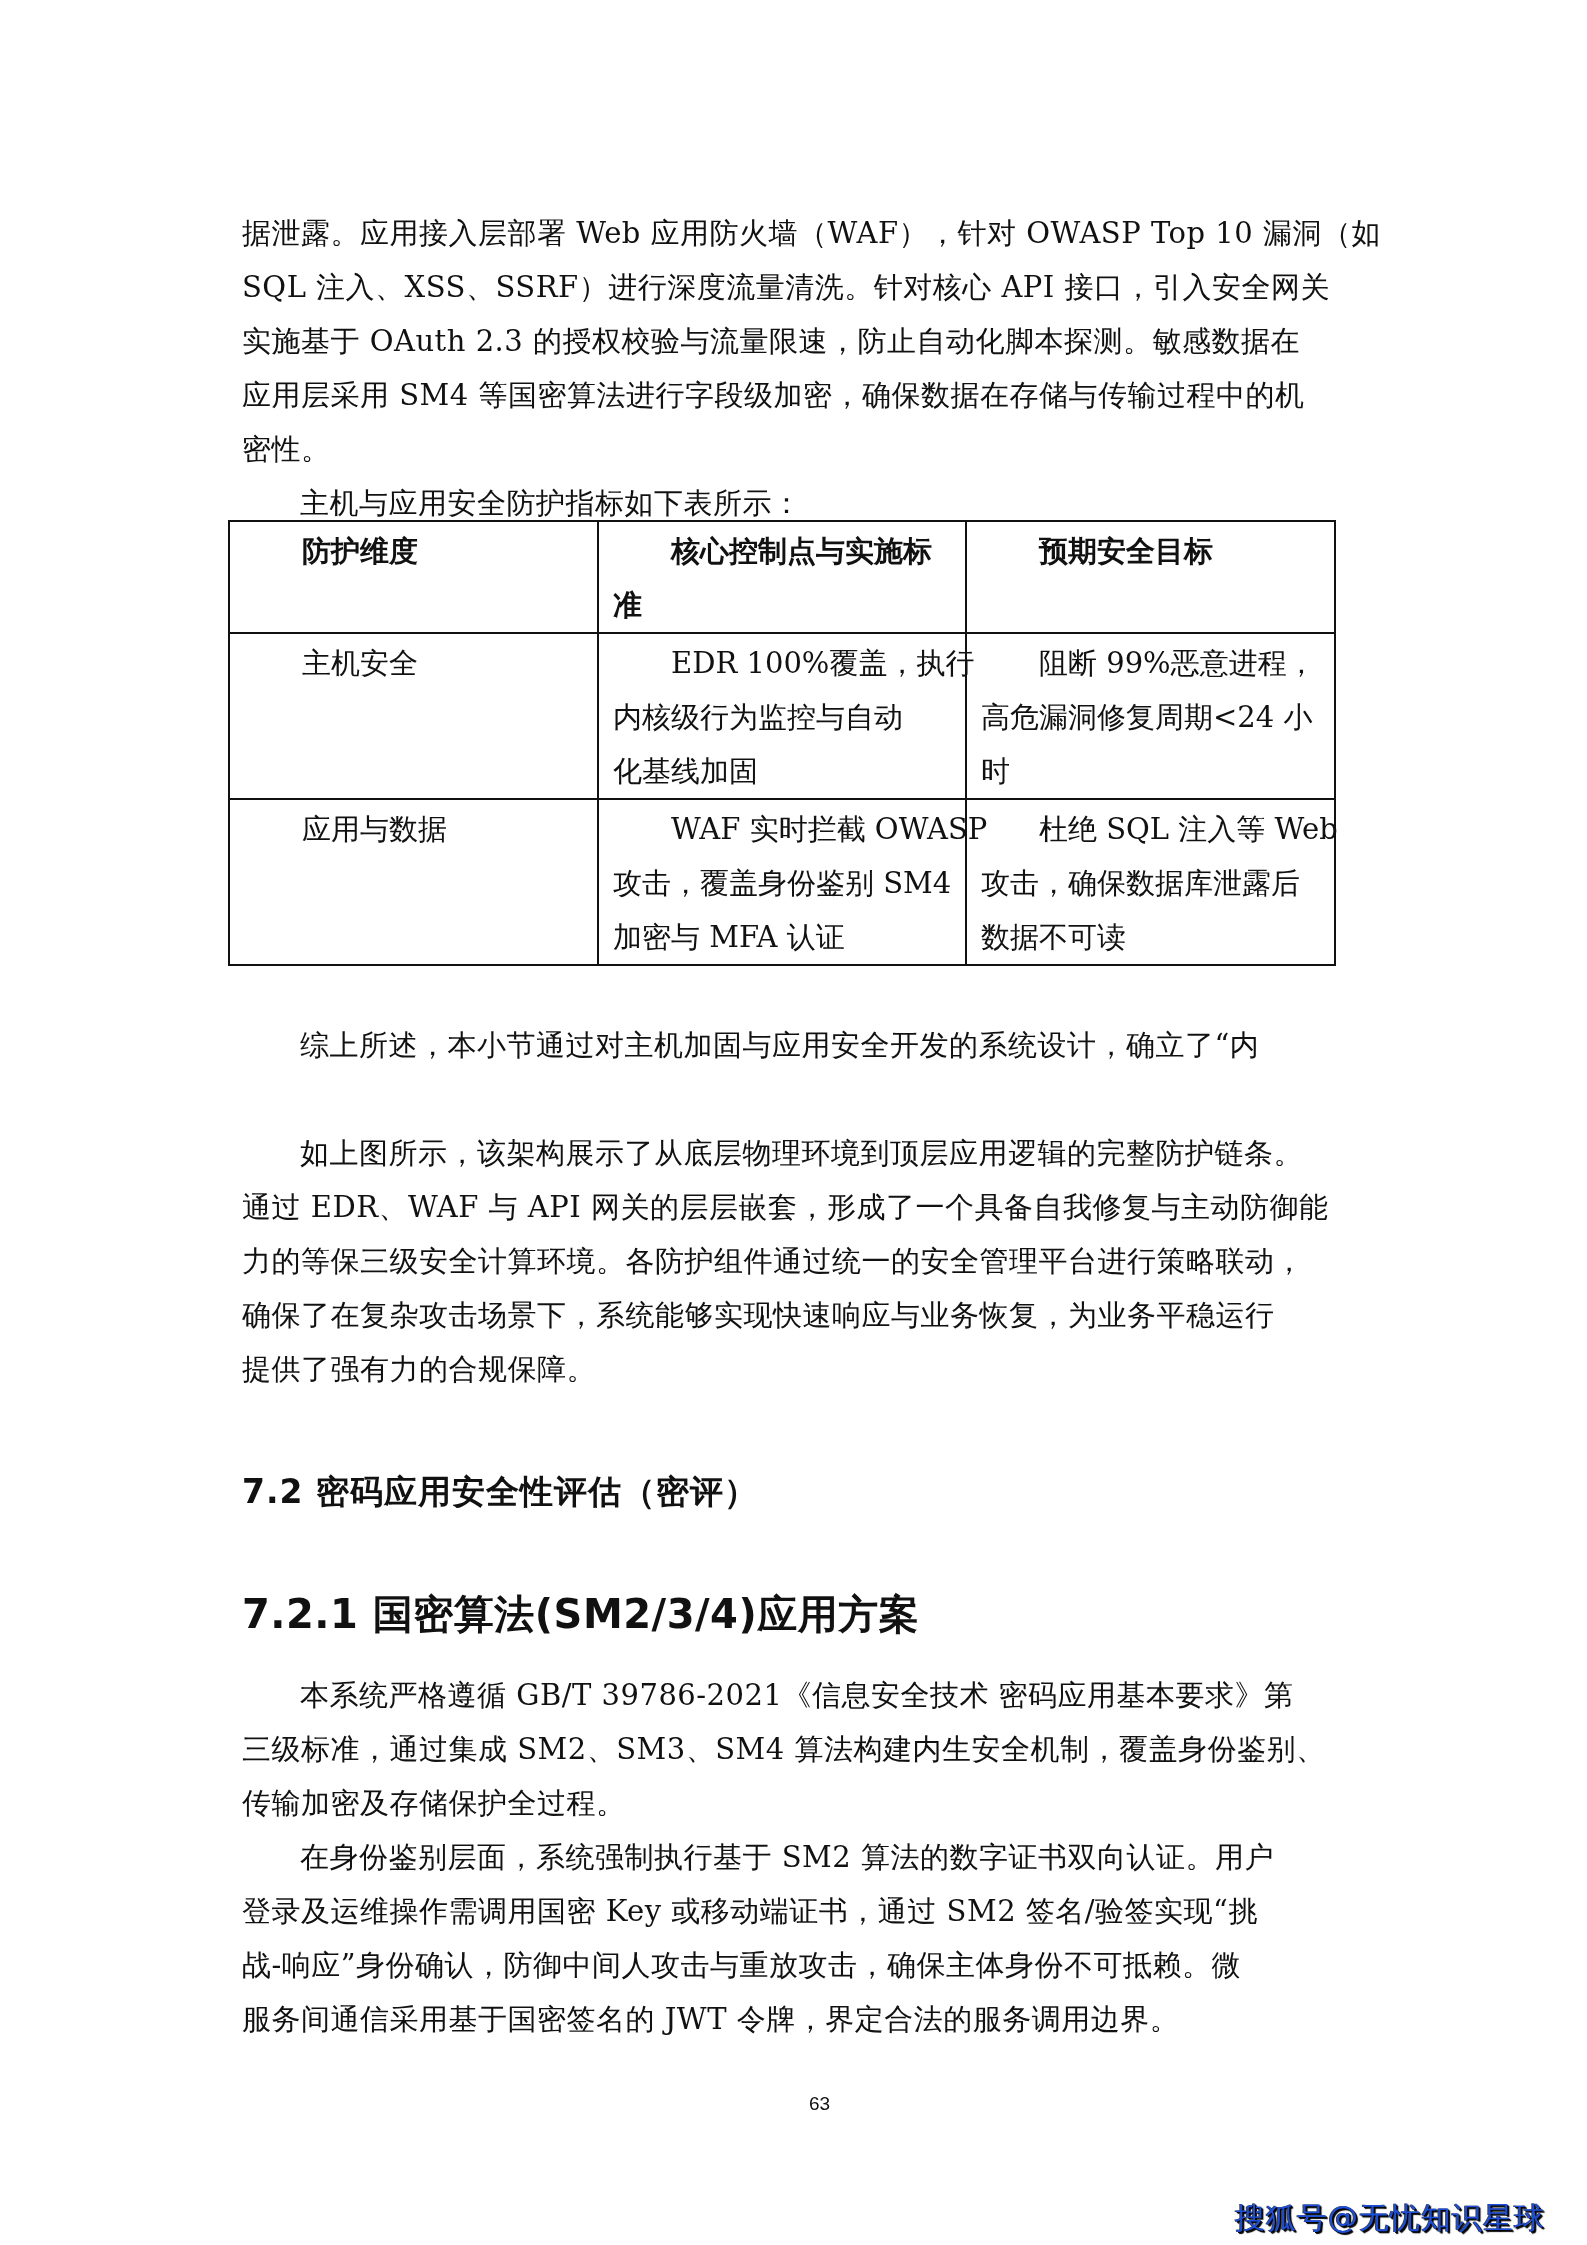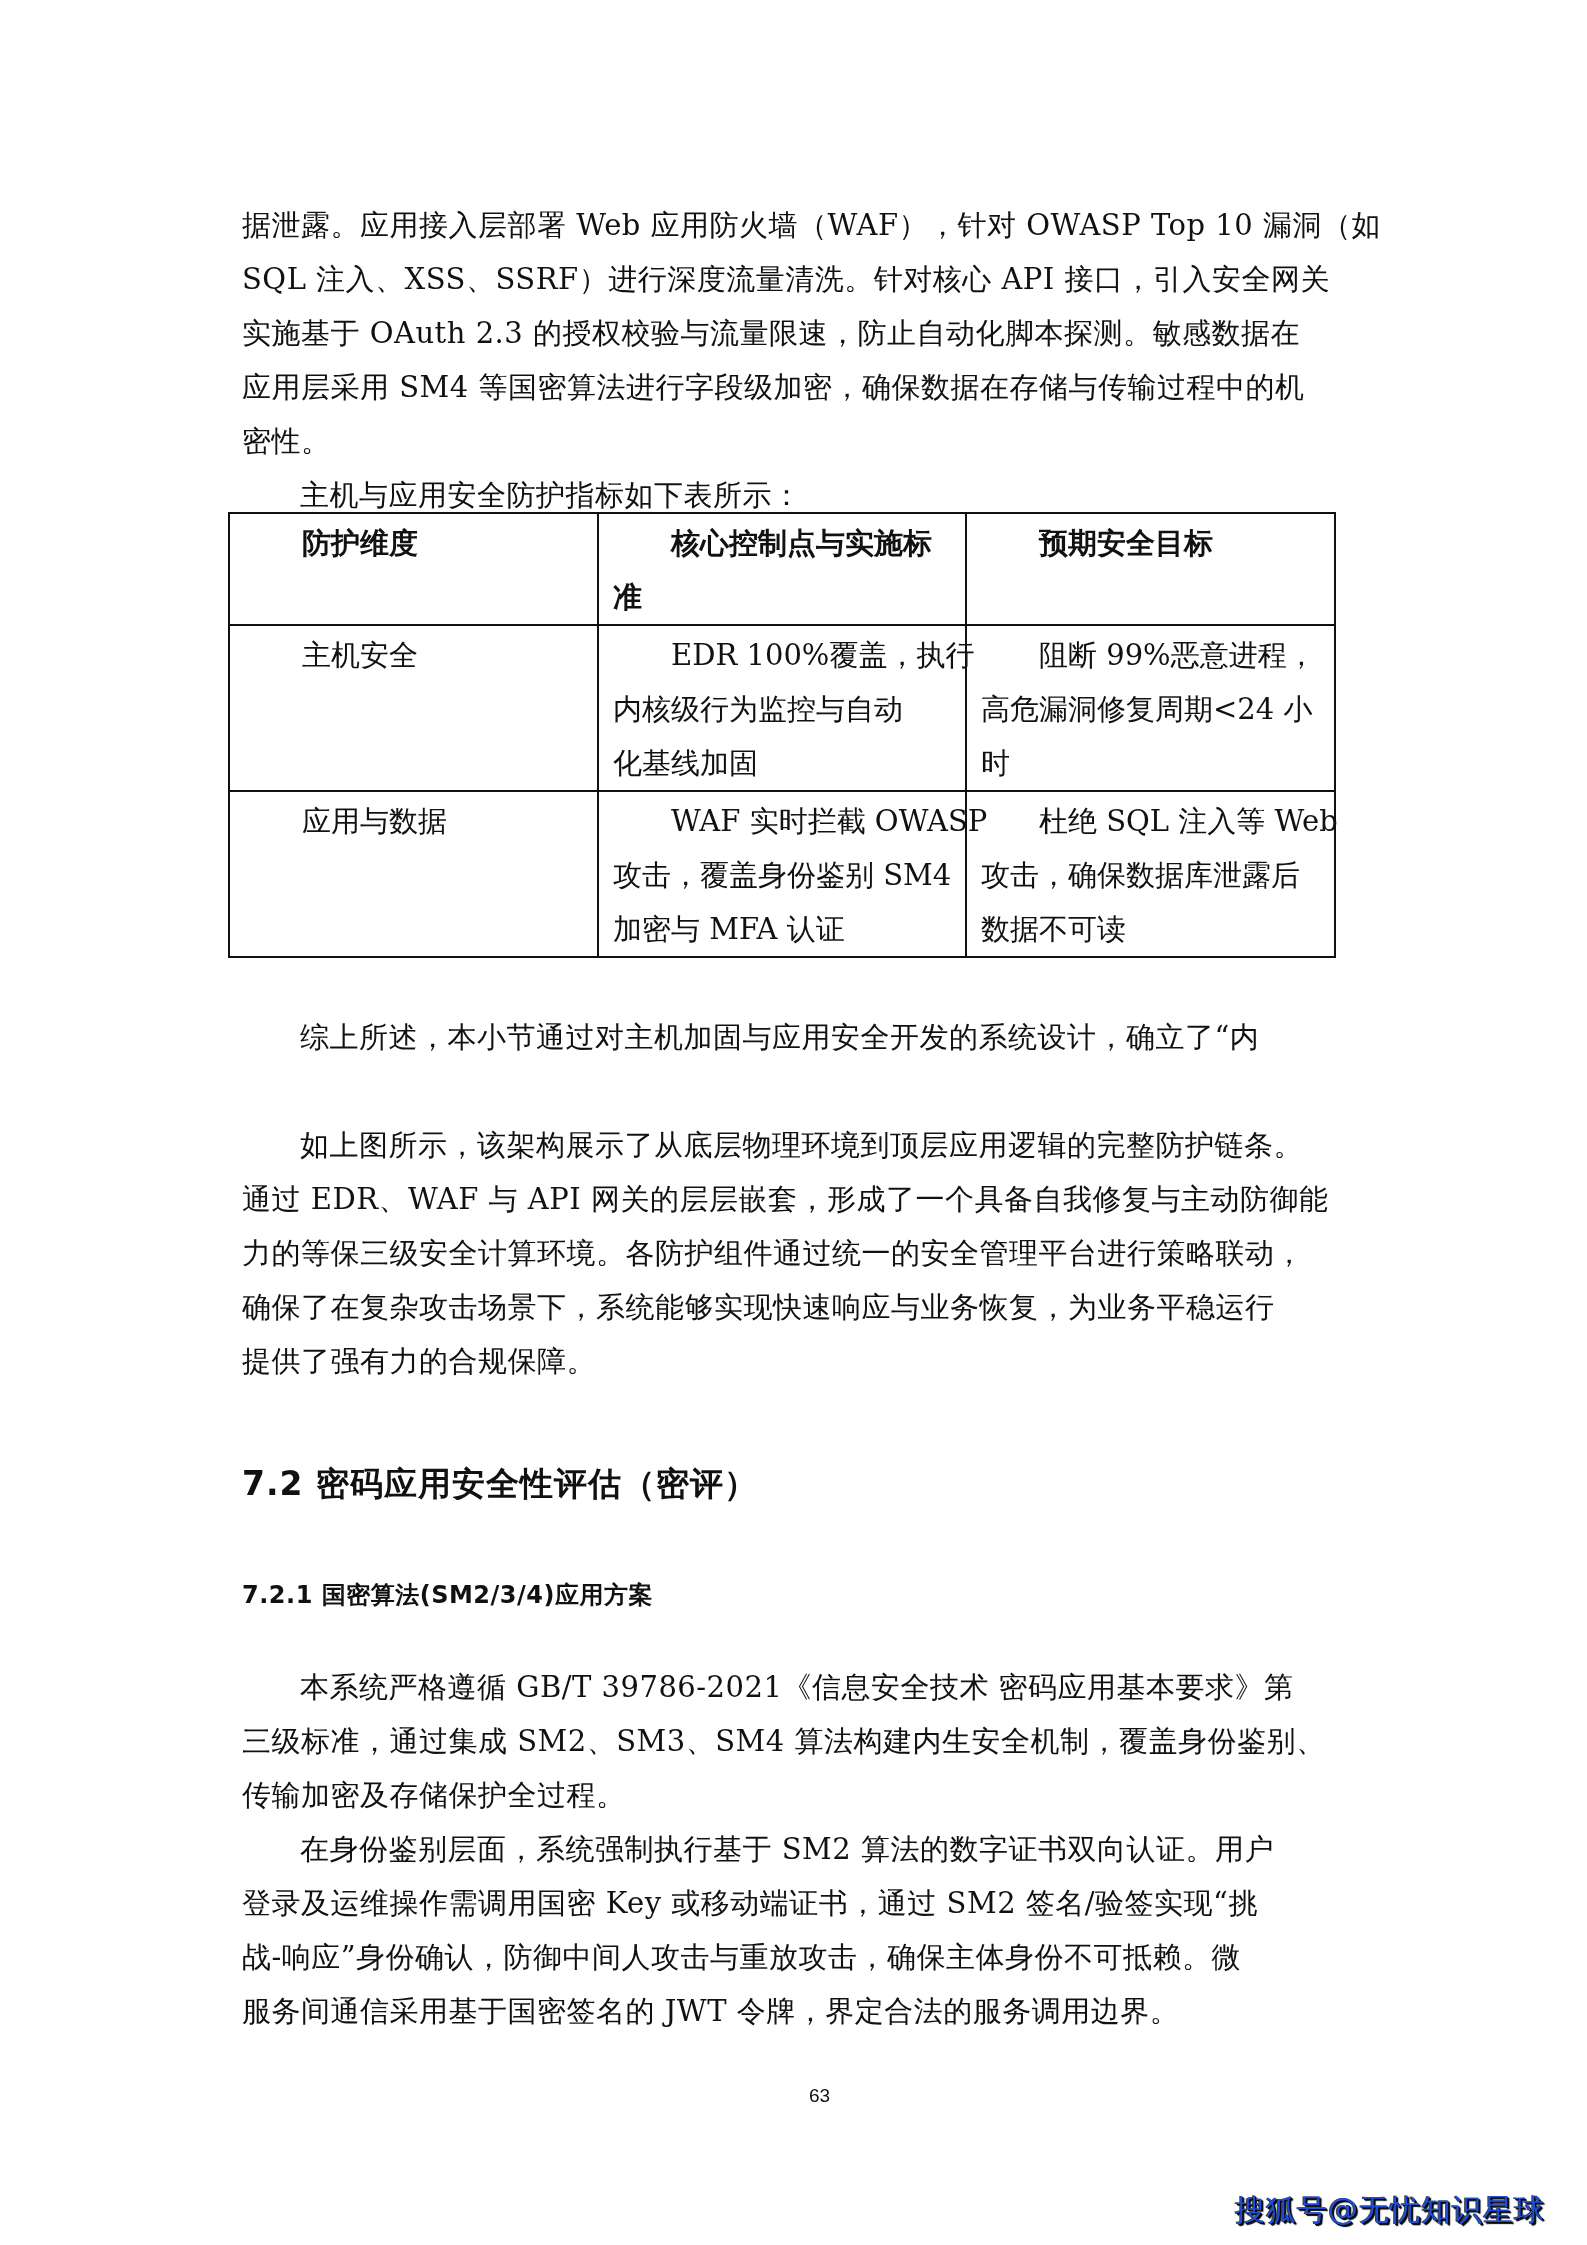--- a/index.html
+++ b/index.html
@@ -1,35 +1,35 @@
 <!DOCTYPE html>
 <html><head>
 <meta charset="utf-8">
 <style>
   html, body { margin: 0; padding: 0; background: #ffffff; }
   body {
     width: 1587px; height: 2245px; position: relative; overflow: hidden;
     font-family: "DejaVu Serif", "Liberation Serif", serif;
     color: #111111;
   }
-  .page { position: absolute; left: 0; top: 0; width: 1587px; height: 1621px; }
+  .page { position: absolute; left: 0; top: 8px; width: 1587px; height: 1621px; }
   .para {
     position: absolute; left: 242px; width: 1120px;
     font-size: 29px; line-height: 54px; letter-spacing: 0.5px;
     margin: 0; text-align: justify;
   }
   .para .line { display: block; white-space: nowrap; }
   .indent { padding-left: 58px; }
   .h2 {
     position: absolute; left: 242px; font-family: "DejaVu Sans", "Liberation Sans", sans-serif;
     font-weight: bold; font-size: 33px; margin: 0; letter-spacing: 1px;
   }
   .h3 {
     position: absolute; left: 242px; font-family: "DejaVu Sans", "Liberation Sans", sans-serif;
-    font-weight: bold; font-size: 24px; margin: 0; letter-spacing: 0.5px;
+    font-weight: bold; font-size: 40px; margin: 0; letter-spacing: 0.5px;
   }
   table.sec {
     position: absolute; left: 228px; top: 512px; width: 1106px;
     border-collapse: collapse; table-layout: fixed;
     font-size: 29px; line-height: 54px;
   }
   table.sec td, table.sec th {
     border: 2px solid #111; vertical-align: top; padding: 2px 5px 0 14px;
     text-align: left;
   }

